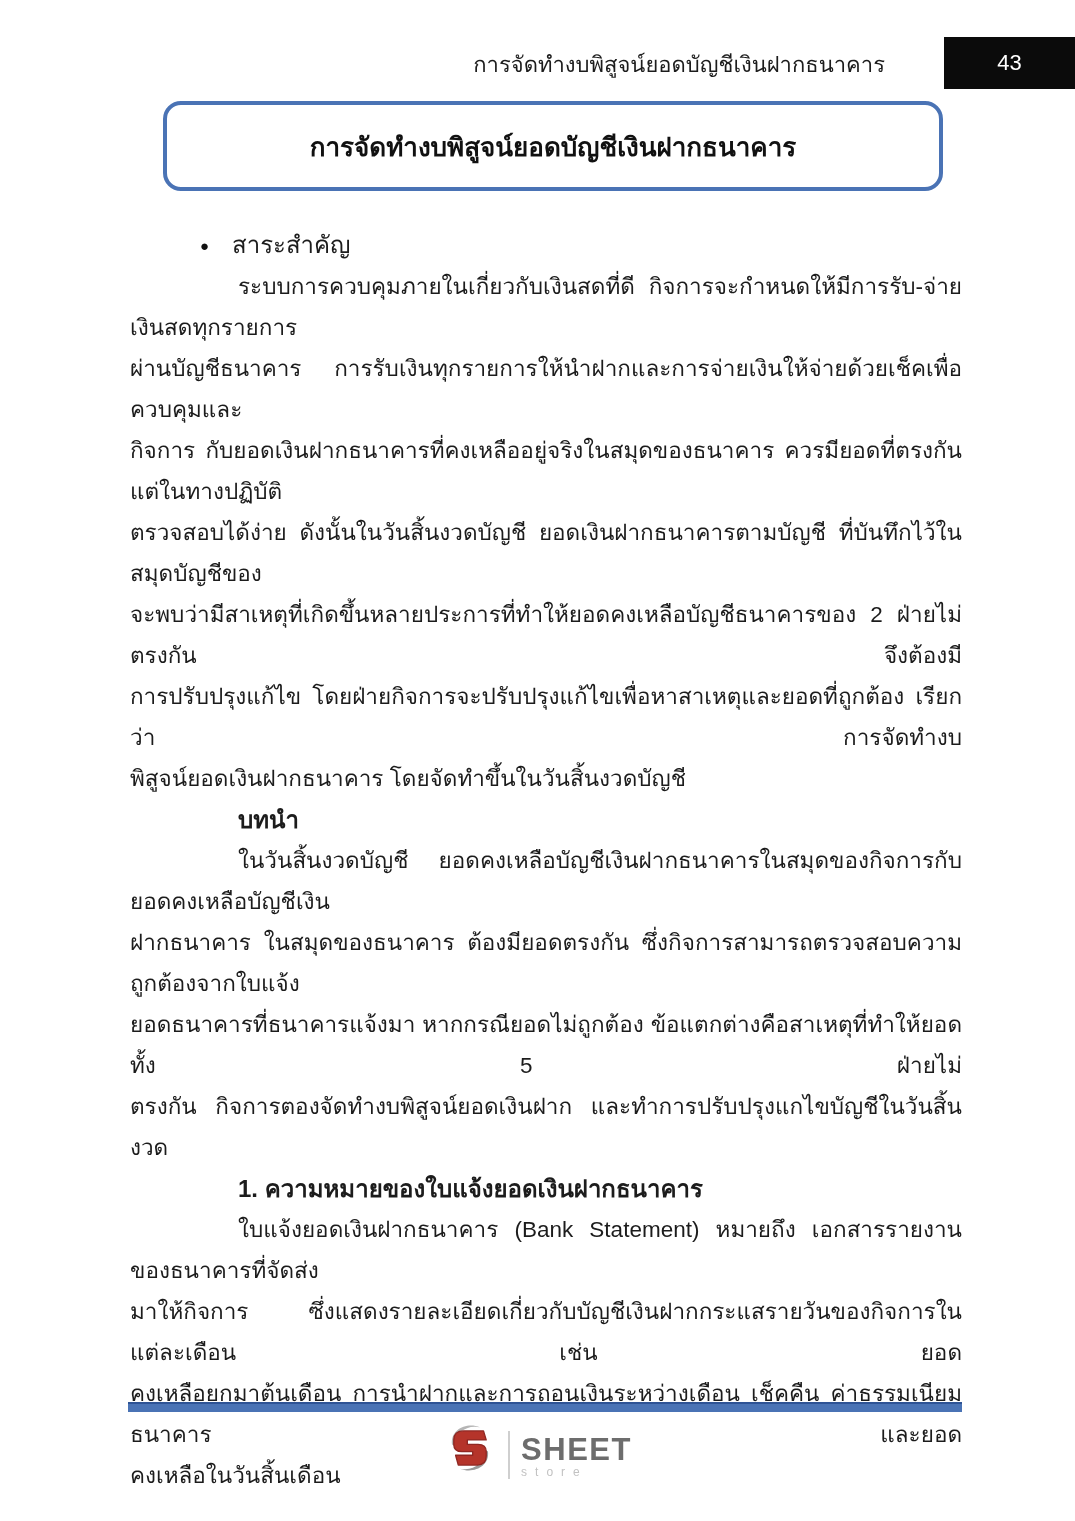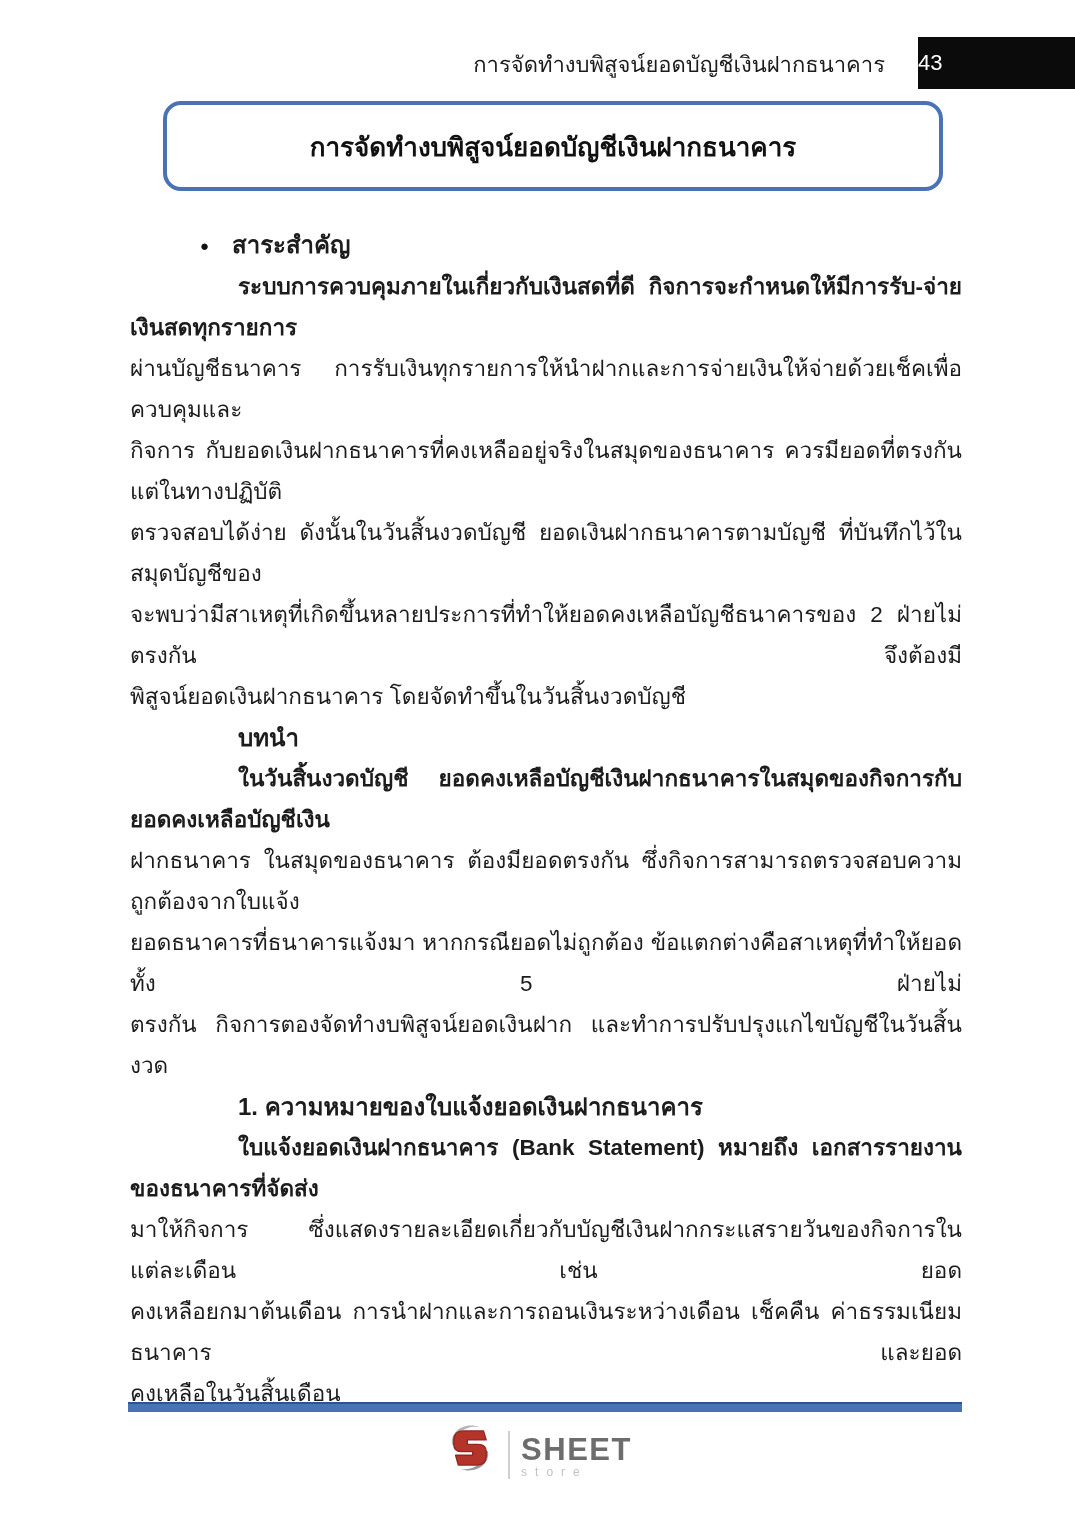--- a/index.html
+++ b/index.html
@@ -13,51 +13,51 @@
   }
 
   
   .running-title {
     position:absolute; top:52px; right:190px;
     font-size:22px; line-height:26px; color:#1c1c1c;
     white-space:nowrap;
   }
   .page-num-box {
     position:absolute; top:37px; right:0;
-    width:157px; height:52px;
+    width:131px; height:52px;
     background:#0b0b0b; color:#ffffff;
-    display:flex; align-items:center; 
+    display:flex; align-items:center; justify-content:center;
     font-size:22px;
   }
 
   
   .title-box {
     position:absolute; top:101px; left:163px;
     width:772px; height:82px;
     border:4px solid #4a73b5; border-radius:18px;
     display:flex; align-items:center; justify-content:center;
     font-weight:bold; font-size:26px; color:#111;
     background:#ffffff;
   }
 
   
   .body-block {
     position:absolute; top:224px; left:130px;
     width:832px;
     font-size:22.5px; line-height:41px;
   }
-  .bullet-row { padding-left:70px; font-weight:bold; font-size:24px; }
+  .bullet-row { padding-left:70px; font-weight:normal; font-size:24px; }
   .bullet-dot {
     display:inline-block; width:12px;
     margin-right:20px; font-size:15px; vertical-align:2px; color:#111;
   }
   .sub-heading { font-weight:bold; font-size:24px; padding-left:108px; }
   .tline { text-align:justify; text-align-last:justify; }
   .tline-last { text-align-last:left; }
-  .tline-first { text-indent:108px;font-weight:bold; }
+  .tline-first { text-indent:108px; }
 
   
   .footer-bar {
     position:absolute; top:1402px; left:128px;
     width:834px; height:8px;
     background:#4a73b5; border-top:2px solid #2e5395;
   }
   .footer-logo {
     position:absolute; top:1421px; left:0; right:0;
     display:flex; justify-content:center; align-items:flex-end; gap:11px;
@@ -91,20 +91,21 @@
 
     <div class="bullet-row">
       <span class="bullet-dot">●</span><span>สาระสำคัญ</span>
     </div>
     <div>
         <div class="tline tline-first">ระบบการควบคุมภายในเกี่ยวกับเงินสดที่ดี กิจการจะกำหนดให้มีการรับ-จ่ายเงินสดทุกรายการ</div>
         <div class="tline">ผ่านบัญชีธนาคาร การรับเงินทุกรายการให้นำฝากและการจ่ายเงินให้จ่ายด้วยเช็คเพื่อควบคุมและ</div>
         <div class="tline">กิจการ กับยอดเงินฝากธนาคารที่คงเหลืออยู่จริงในสมุดของธนาคาร ควรมียอดที่ตรงกัน แต่ในทางปฏิบัติ</div>
         <div class="tline">ตรวจสอบได้ง่าย ดังนั้นในวันสิ้นงวดบัญชี ยอดเงินฝากธนาคารตามบัญชี ที่บันทึกไว้ในสมุดบัญชีของ</div>
         <div class="tline">จะพบว่ามีสาเหตุที่เกิดขึ้นหลายประการที่ทำให้ยอดคงเหลือบัญชีธนาคารของ 2 ฝ่ายไม่ตรงกัน จึงต้องมี</div>
+        <div class="tline">การปรับปรุงแก้ไข โดยฝ่ายกิจการจะปรับปรุงแก้ไขเพื่อหาสาเหตุและยอดที่ถูกต้อง เรียกว่า การจัดทำงบ</div>
         <div class="tline tline-last">พิสูจน์ยอดเงินฝากธนาคาร โดยจัดทำขึ้นในวันสิ้นงวดบัญชี</div>
       </div>
 
     <div class="sub-heading">บทนำ</div>
     <div>
         <div class="tline tline-first">ในวันสิ้นงวดบัญชี ยอดคงเหลือบัญชีเงินฝากธนาคารในสมุดของกิจการกับยอดคงเหลือบัญชีเงิน</div>
         <div class="tline">ฝากธนาคาร ในสมุดของธนาคาร ต้องมียอดตรงกัน ซึ่งกิจการสามารถตรวจสอบความถูกต้องจากใบแจ้ง</div>
         <div class="tline">ยอดธนาคารที่ธนาคารแจ้งมา หากกรณียอดไม่ถูกต้อง ข้อแตกต่างคือสาเหตุที่ทำให้ยอดทั้ง 5 ฝ่ายไม่</div>
         <div class="tline tline-last">ตรงกัน กิจการตองจัดทำงบพิสูจน์ยอดเงินฝาก และทำการปรับปรุงแกไขบัญชีในวันสิ้นงวด</div>
       </div>

